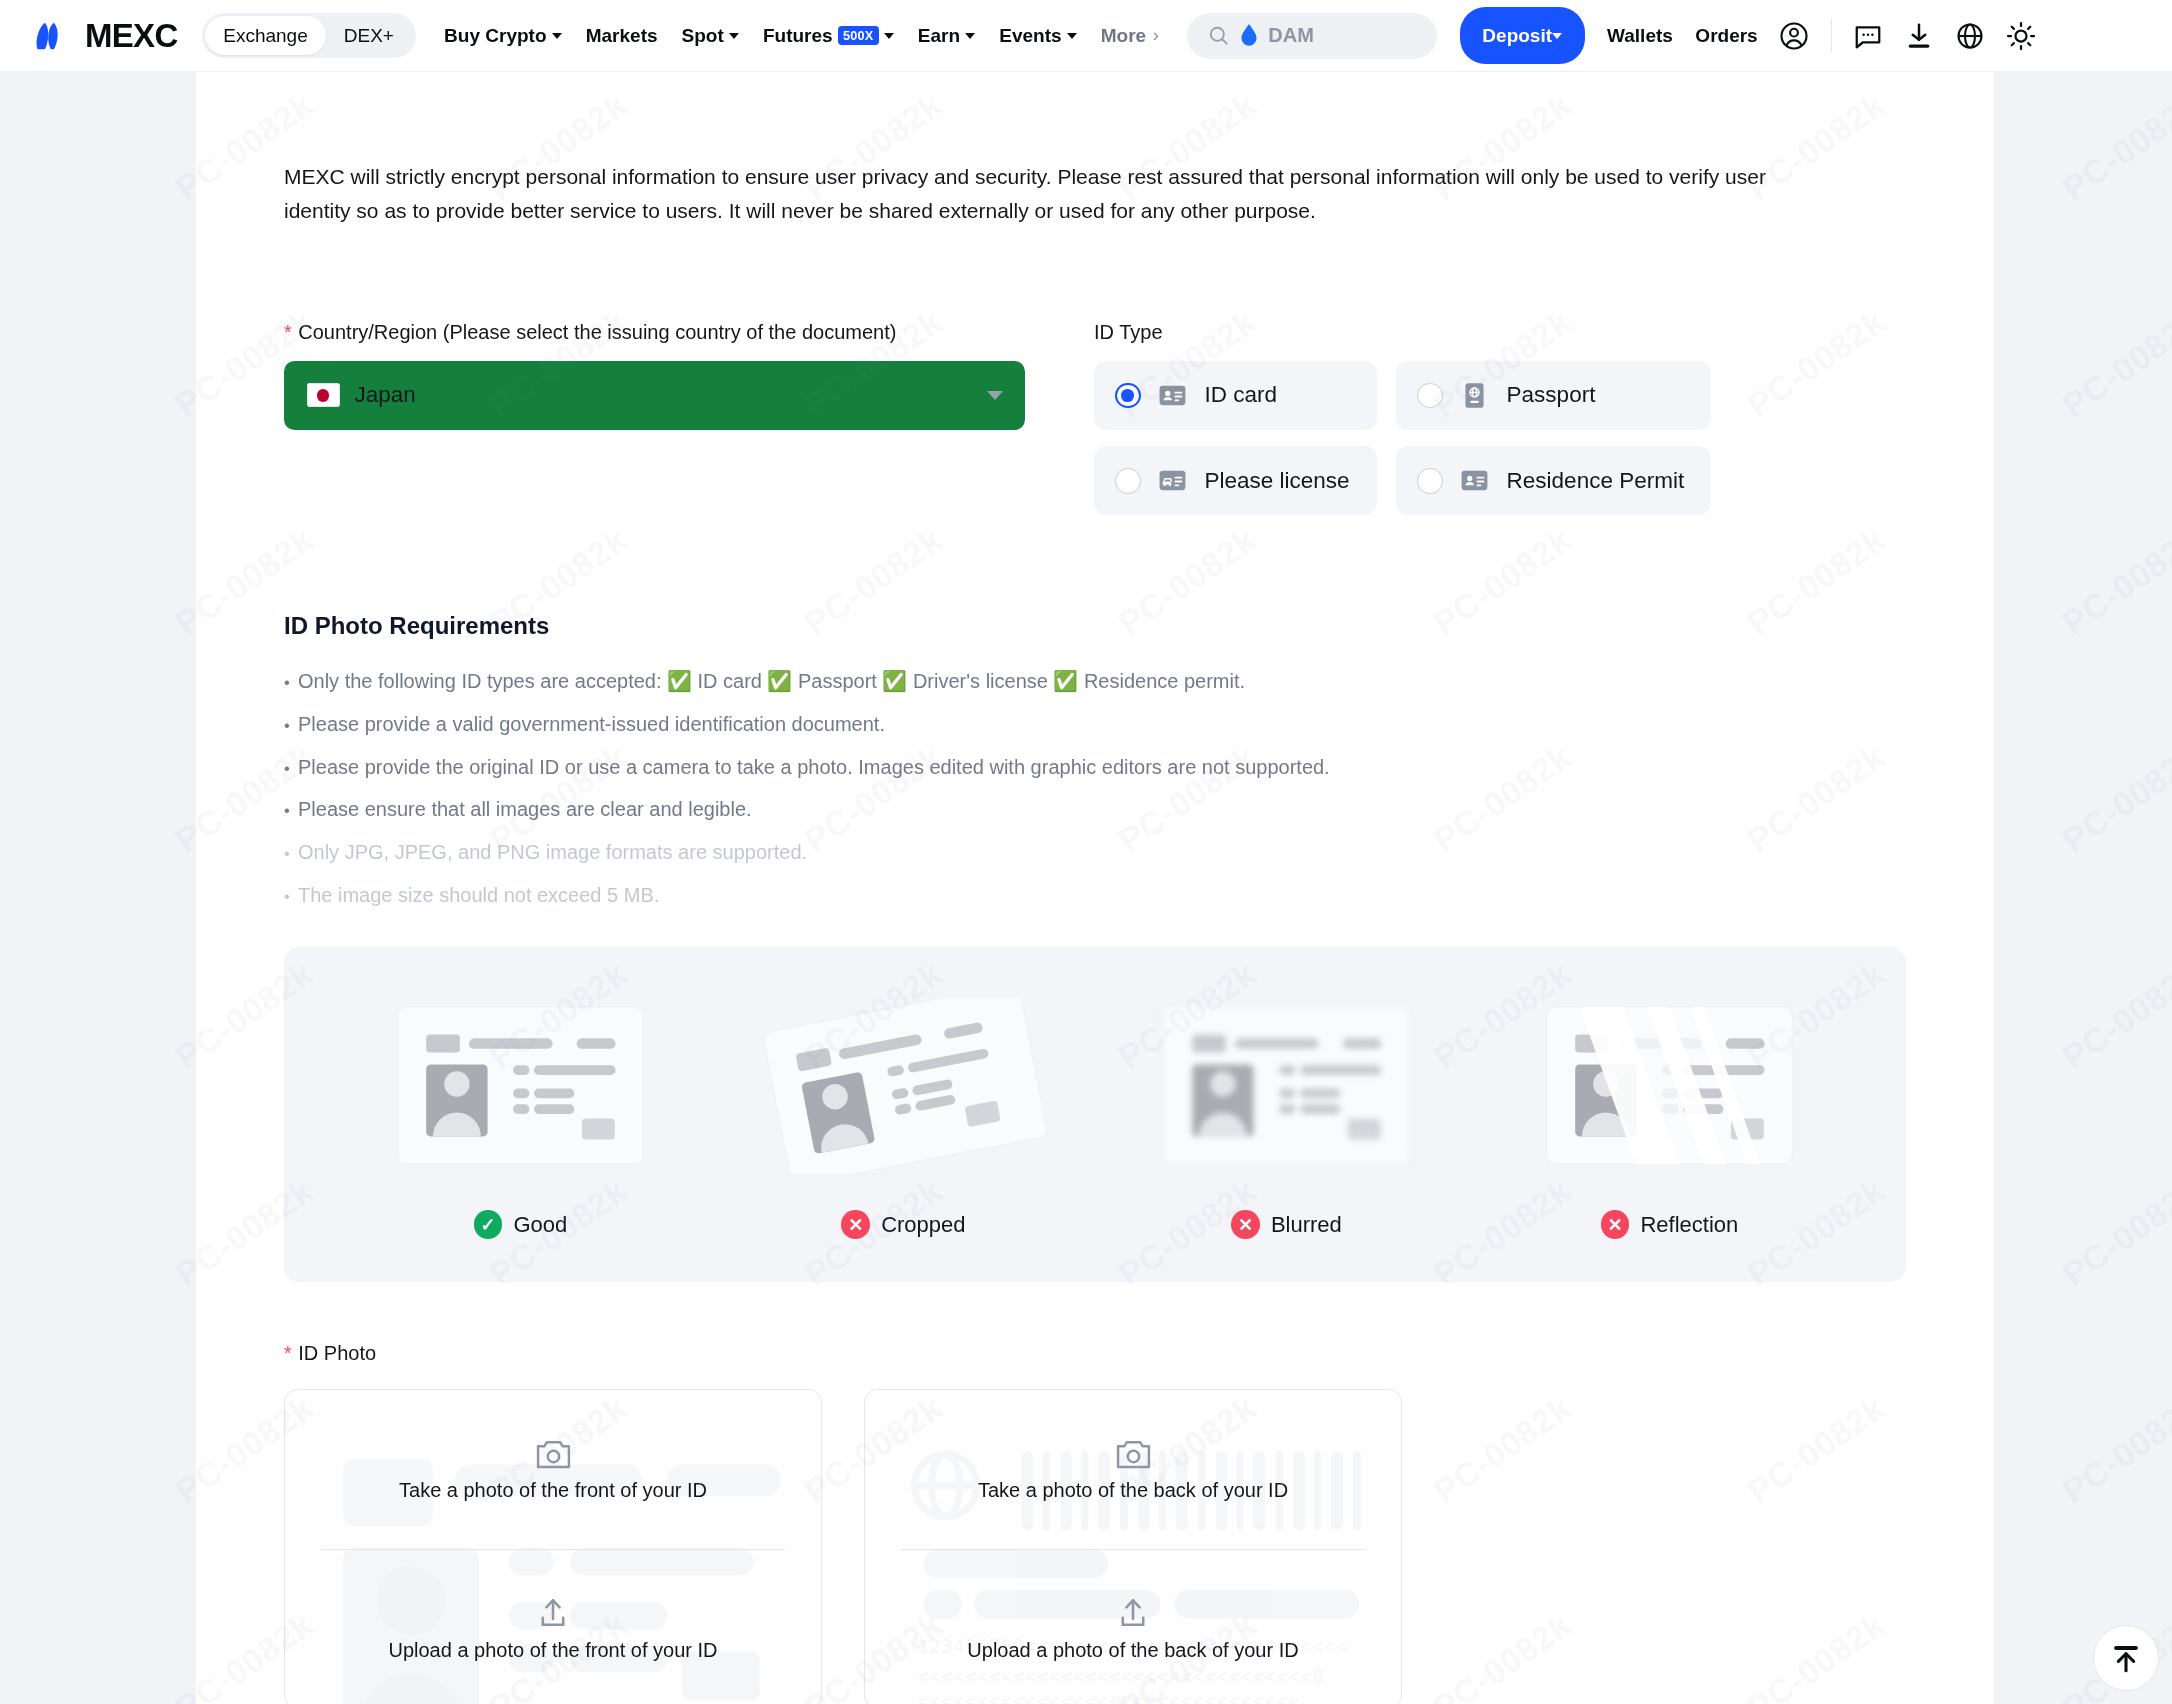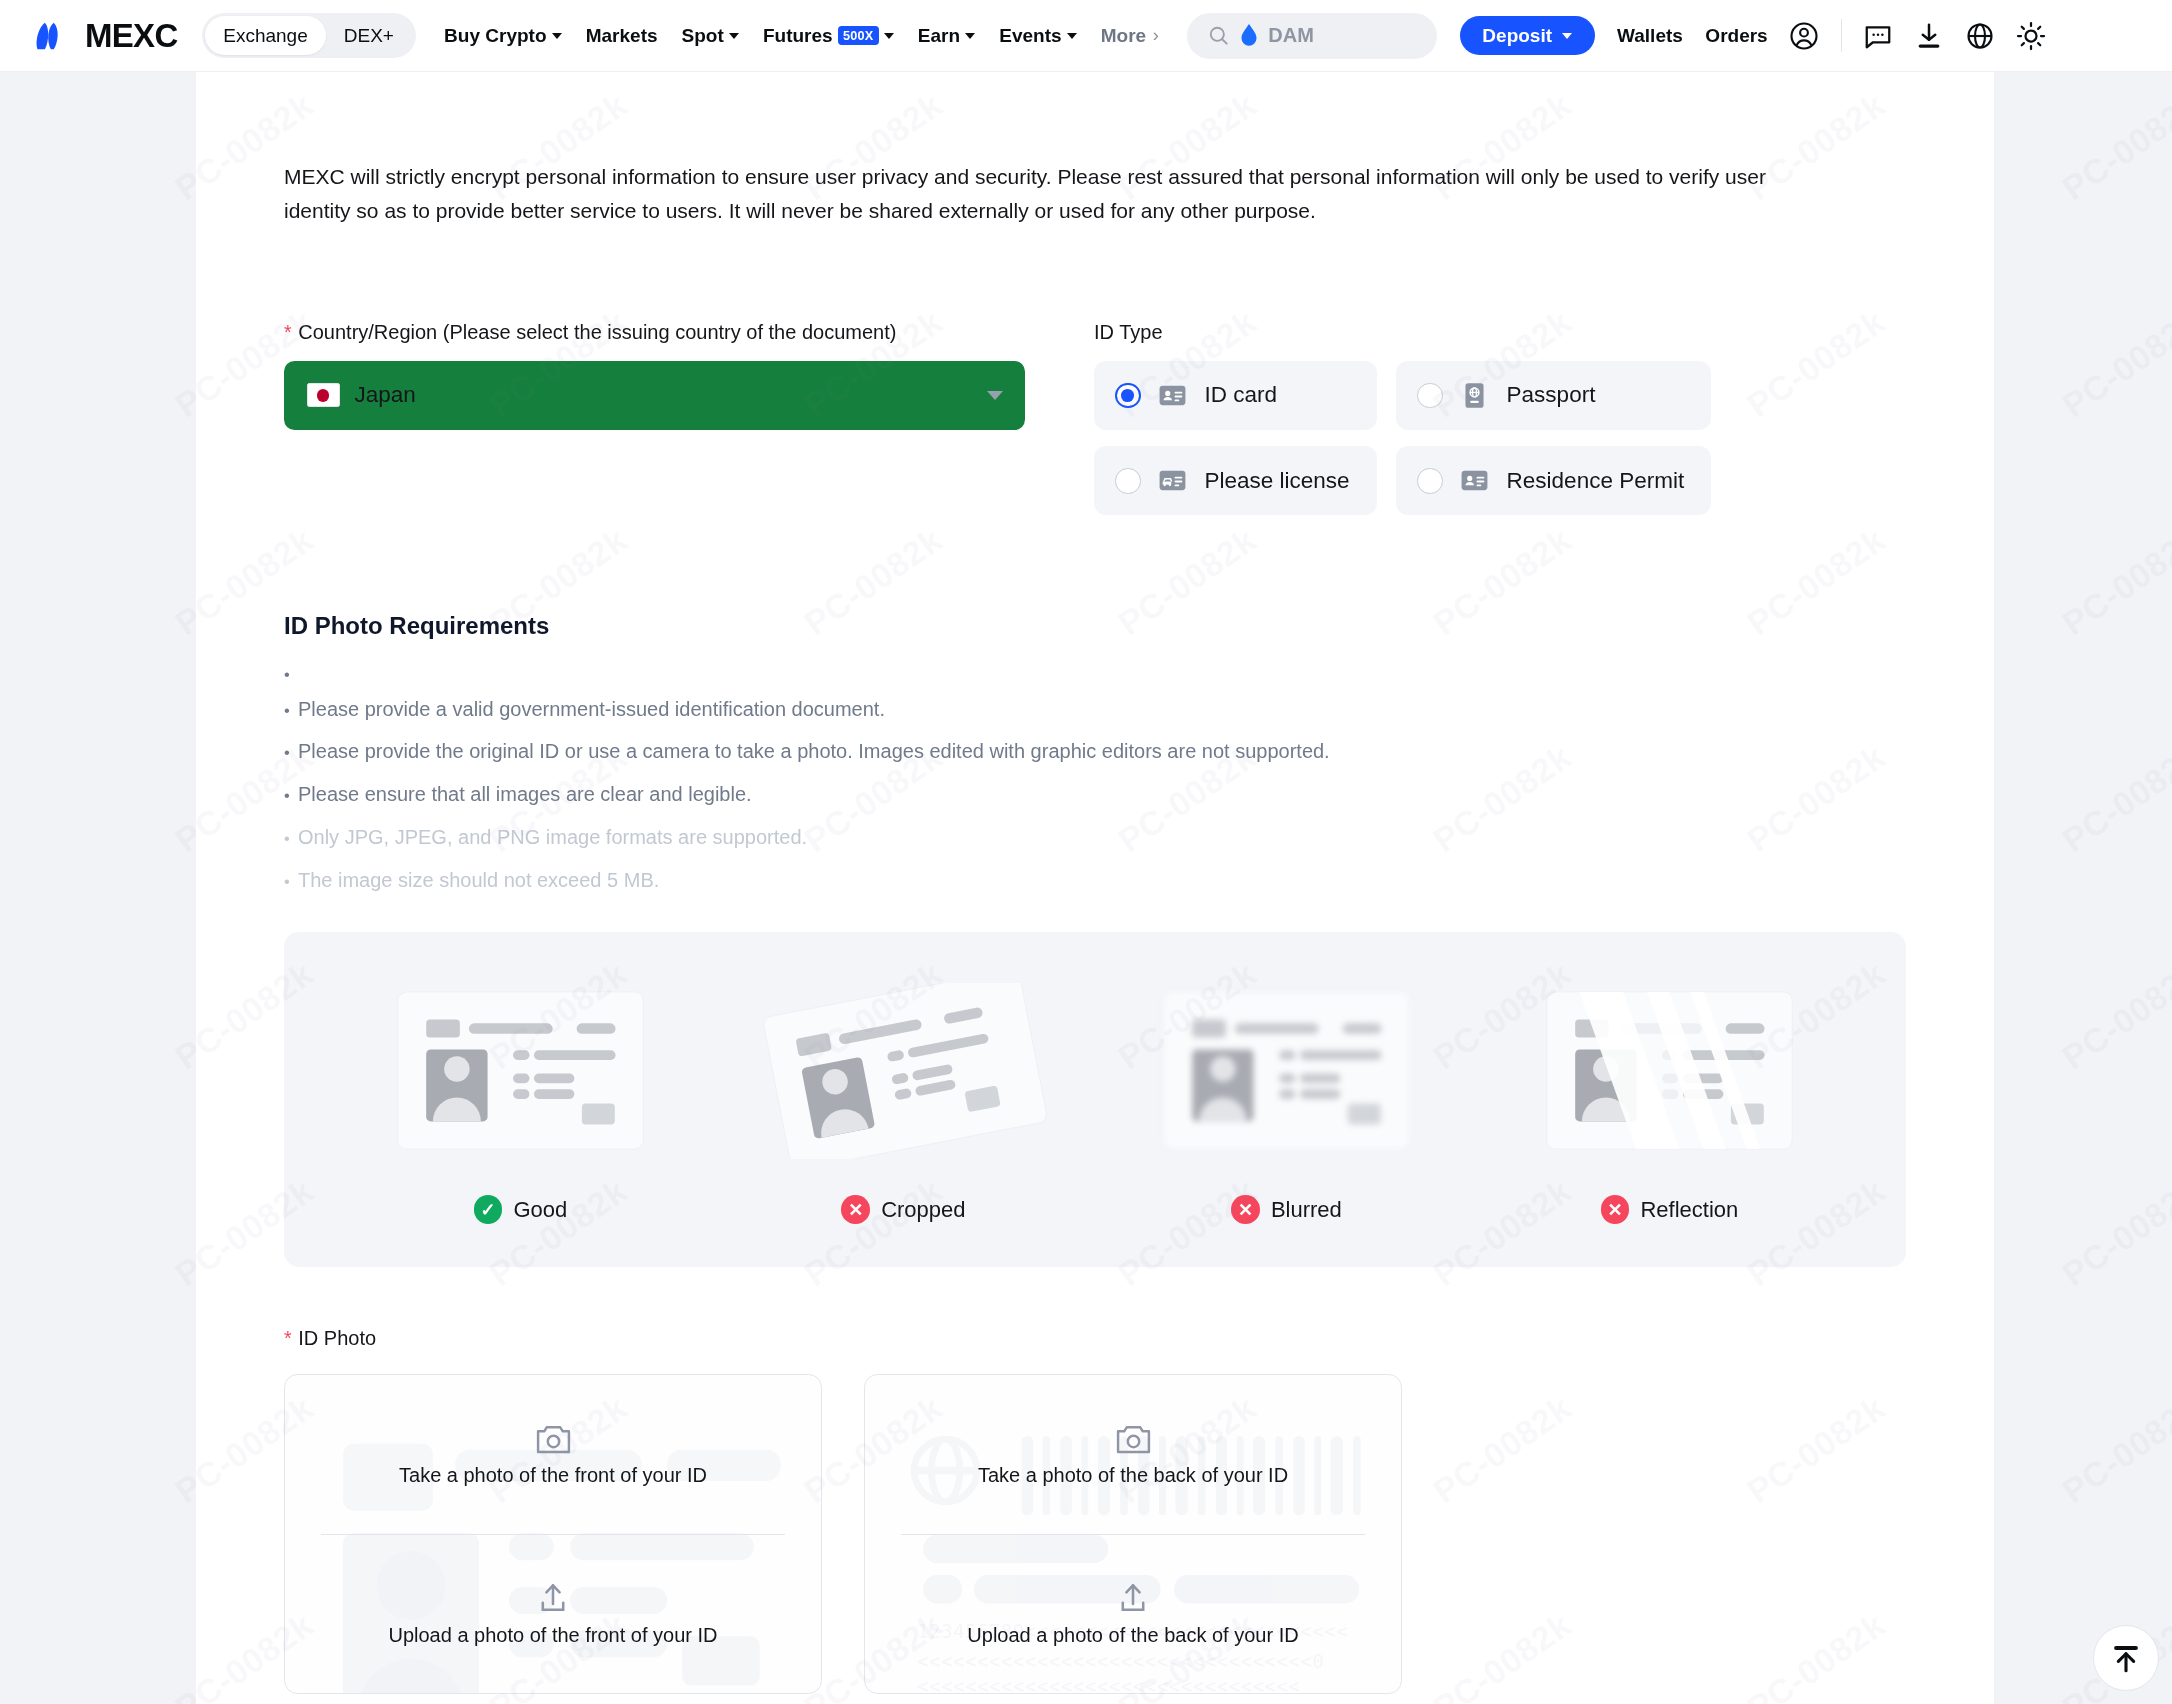--- a/index.html
+++ b/index.html
@@ -71,23 +71,23 @@
   .search {
     display: flex; align-items: center; gap: 10.5px;
     background: #eef0f4; border-radius: 25.5px;
     height: 46px; width: 250px; padding: 0 19.5px; margin-left: 16.5px;
   }
   .search-txt { font-size: 20px; font-weight: 700; color: #8f96a3; }
   .flame { width: 18px; height: 22.5px; }
 
   .deposit {
     background: #1753ff; color: #fff; border: none; border-radius: 25.5px;
-    height: 39px; padding: 0 22.5px; margin-left: 22.5px;
+    height: 57px; padding: 0 22.5px; margin-left: 22.5px;
     font-size: 19px; font-weight: 600;
-    display: flex; align-items: center; gap: 10px;
+    display: flex; align-items: center; gap: 0;
     font-family: inherit; cursor: pointer;
   }
   .deposit .caret { border-top-color: #fff; }
 
   .hlink { font-size: 19px; font-weight: 600; color: #0b0e11; margin-left: 22.5px; white-space: nowrap; }
   .hicon { margin-left: 21px; display: flex; align-items: center; }
   .hdiv { width: 0.7px; height: 33px; background: #e3e5ea; margin-left: 22.5px; }
 
   
   .page { position: relative; width: 2172px; height: 1632px; background: #f1f3f7; }
@@ -404,20 +404,21 @@
             </div>
 
           </div>
         </div>
       </div>
 
       <h2 class="req-title">ID Photo Requirements</h2>
       <ul class="bullets">
         <li>
             <span class="dot">•</span>
+            <span>Only the following ID types are accepted: ✅ ID card ✅ Passport ✅ Driver's license ✅ Residence permit.</span>
           </li>
         <li>
             <span class="dot">•</span>
             <span>Please provide a valid government-issued identification document.</span>
           </li>
         <li>
             <span class="dot">•</span>
             <span>Please provide the original ID or use a camera to take a photo. Images edited with graphic editors are not supported.</span>
           </li>
         <li>

